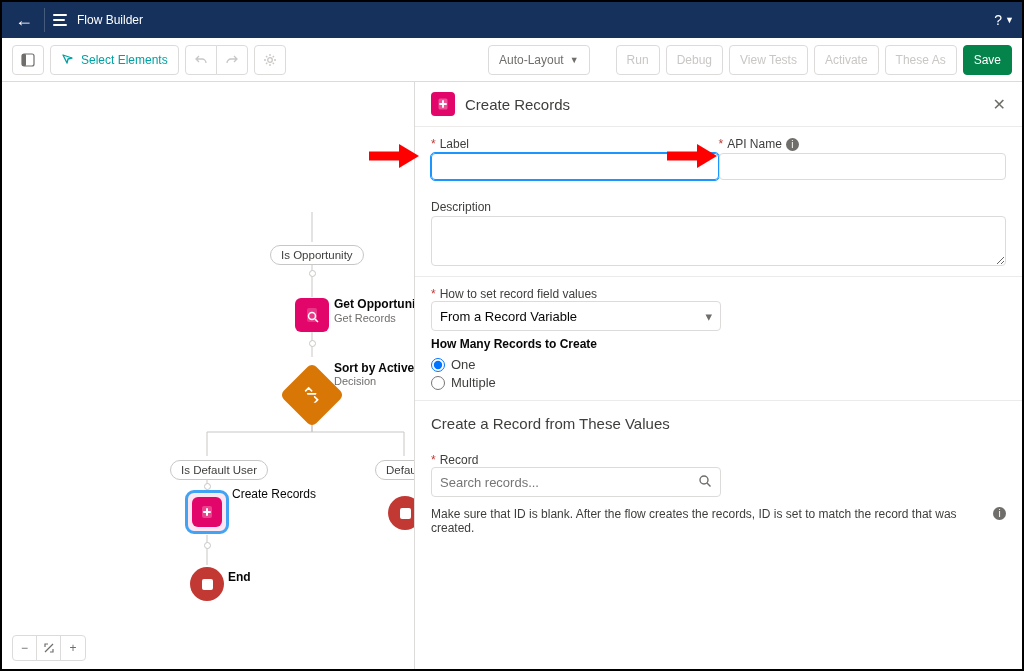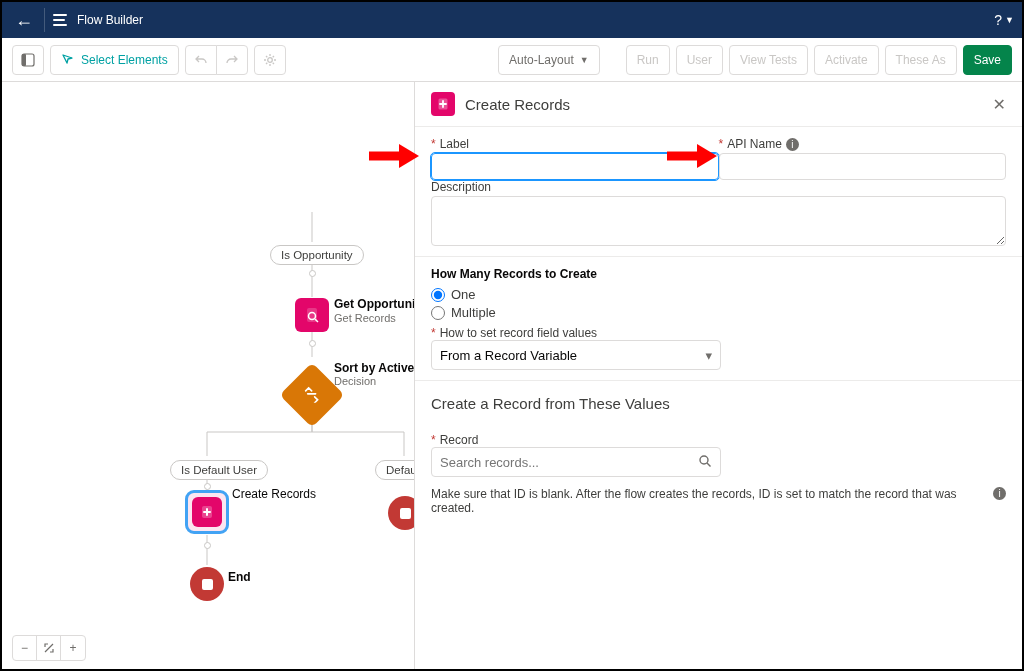--- a/index.html
+++ b/index.html
@@ -48,21 +48,21 @@
   .zoom-ctrl .z { width:24px; height:24px; display:flex; align-items:center; justify-content:center; color:#706e6b; border-right:1px solid #dddbda; font-size:12px; cursor:pointer;}
   .zoom-ctrl .z:last-child { border-right:none;}
 
   
   .panel { position:absolute; top:0; bottom:0; right:0; width:608px; background:#fff; border-left:1px solid #dddbda; overflow:auto; }
   .panel-head { display:flex; align-items:center; gap:10px; padding:10px 16px; border-bottom:1px solid #ecebea;}
   .panel-head .icon { width:24px; height:24px; background:#e3066a; border-radius:4px; display:flex; align-items:center; justify-content:center; color:#fff; font-size:13px;}
   .panel-head .title { font-size:15px; color:#3e3e3c; flex:1;}
   .panel-head .close { color:#706e6b; font-size:16px; cursor:pointer;}
   .panel-body { padding: 10px 16px 20px; }
-  .row { display:flex; gap:0; margin-bottom:0;justify-content:center; }
+  .row { display:flex; gap:0; margin-bottom:20px;justify-content:center; }
   .col { flex:1; display:flex; flex-direction:column; gap:2px;}
   .lbl { font-size:12px; color:#3e3e3c; display:flex; align-items:center; gap:4px;}
   .req::before { content:"* "; color:#c23934; }
   input[type=text], textarea, .combobox { border:1px solid #dddbda; border-radius:4px; padding:5px 8px; font-size:13px; font-family:inherit; width:100%;}
   #label-input { border-color:#1b96ff; outline:1px solid #1b96ff;}
   textarea { height:50px; resize:both;}
   .full { width:100%; }
   .section { margin-top:6px;}
   .section-head { font-size:12px; font-weight:700; margin-bottom:6px;}
   .radio-row { display:flex; align-items:center; gap:6px; font-size:13px; margin:3px 0; color:#3e3e3c;}
@@ -132,21 +132,21 @@
   <div style="flex:1"></div>
   <div class="tb-btn">
     <span>Auto-Layout</span>
     <span style="font-size:9px; color:#706e6b;">▼</span>
   </div>
   <div style="width:14px;"></div>
   <div class="tb-btn disabled">
       <span>Run</span>
     </div>
   <div class="tb-btn disabled">
-      <span>User</span>
+      <span>Debug</span>
     </div>
   <div class="tb-btn disabled">
       <span>View Tests</span>
     </div>
   <div class="tb-btn disabled">
       <span>Activate</span>
     </div>
   <div class="tb-btn disabled">
       <span>These As</span>
     </div>
@@ -280,41 +280,41 @@
           <input type="text" style="">
         </div>
       </div>
 
       <div class="col full">
         <div class="lbl">Description</div>
         <textarea style=""></textarea>
       </div>
 
       <div class="hr"></div>
+
+      <div class="section">
+        <div class="lbl req">How to set record field values</div>
+        <div class="combobox">
+          <span>From a Record Variable</span>
+          <span class="chev">▾</span>
+        </div>
+      </div>
 
       <div class="section">
         <div class="section-head">How Many Records to Create</div>
         <label class="radio-row">
           <input type="radio" name="howmany" checked="" style="">
           <span>One</span>
         </label>
         <label class="radio-row">
           <input type="radio" name="howmany" style="">
           <span>Multiple</span>
         </label>
       </div>
 
-      <div class="section">
-        <div class="lbl req">How to set record field values</div>
-        <div class="combobox">
-          <span>From a Record Variable</span>
-          <span class="chev">▾</span>
-        </div>
-      </div>
-
       <div class="hr"></div>
 
       <div class="section-title">Create a Record from These Values</div>
 
       <div class="section" style="margin-top:21px;">
         <div class="lbl req">Record</div>
         <div class="combobox search">
           <input type="text" style="border: none; outline: none; padding: 0px; width: 100%;" placeholder="Search records...">
           <span style="color:#706e6b;">
             <svg width="14" height="14" viewBox="0 0 14 14">

